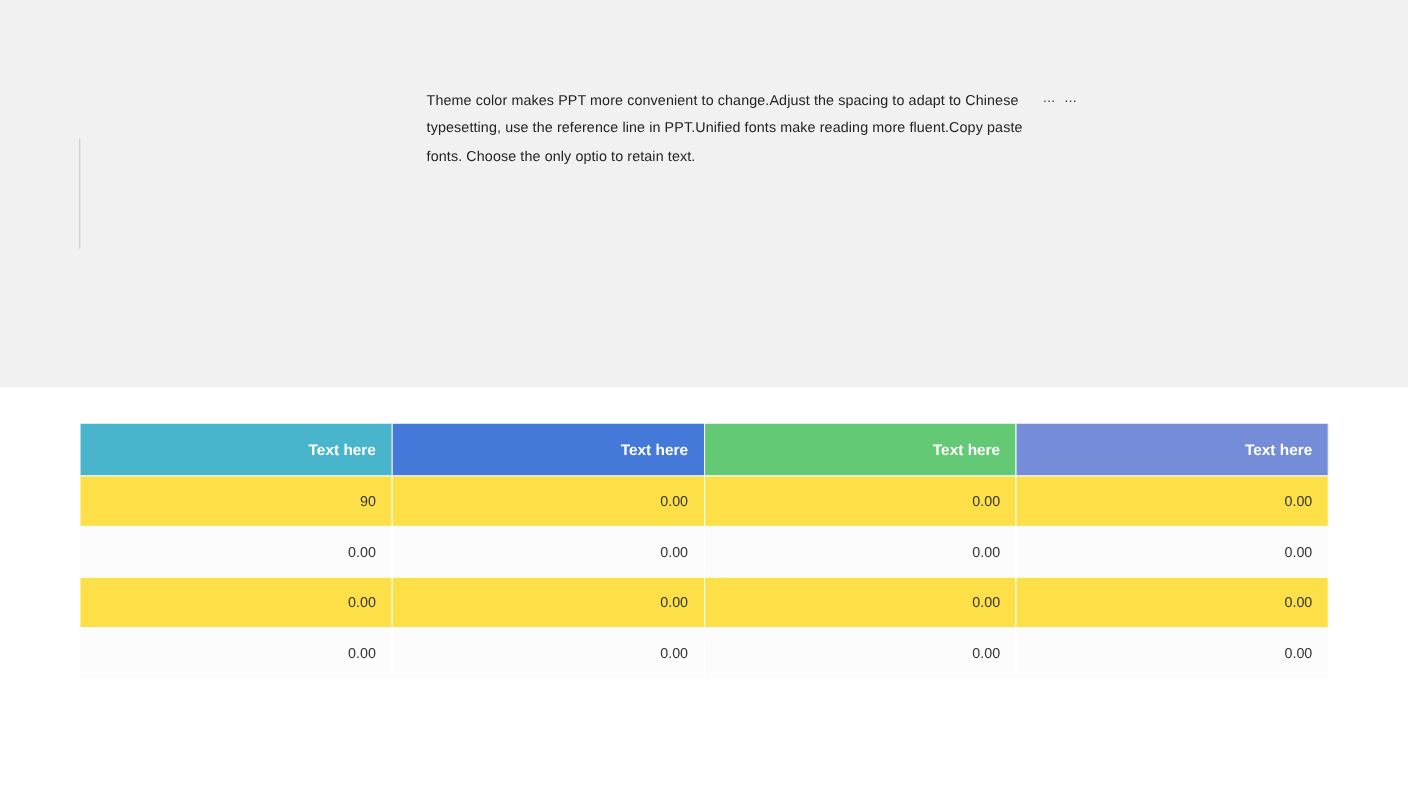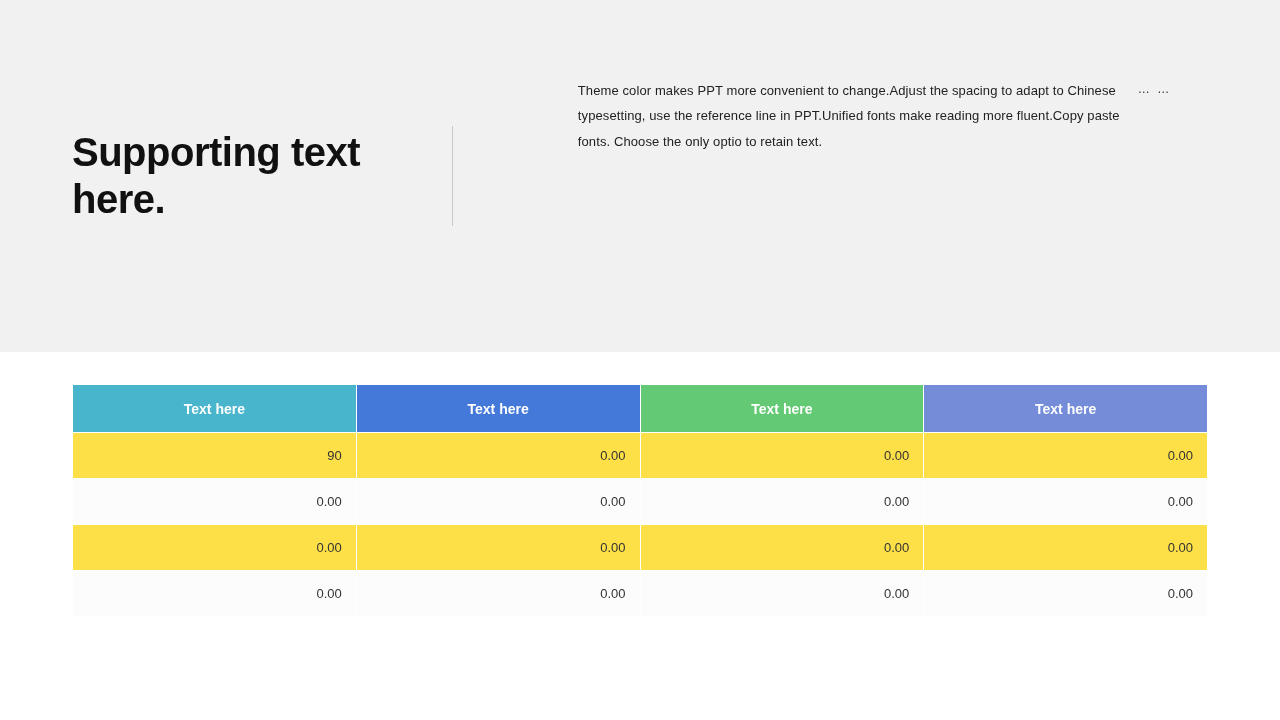--- a/index.html
+++ b/index.html
@@ -89,20 +89,21 @@
     border-collapse: collapse;
     width: 1136px;
     table-layout: fixed;
   }
 
   table.data-table th {
     height: 48px;
     font-size: 14px;
     font-weight: bold;
     color: #ffffff;
+    text-align: right;
     padding: 0 14px;
     border: 1px solid #ffffff;
     box-sizing: border-box;
   }
 
   table.data-table td {
     height: 46px;
     font-size: 13px;
     color: #333333;
     text-align: right;
@@ -116,21 +117,20 @@
   }
   table.data-table tr.row-even td {
     background: #fcfcfc;
   }
 </style>
 </head>
 <body>
 
 <div class="hero">
   <div class="hero-inner">
-    <div class="hero-title">Supporting text here.</div>
     <div class="hero-divider"></div>
     <div class="hero-body">
       <p>Theme color makes PPT more convenient to change.Adjust the spacing to adapt to Chinese typesetting, use the reference line in PPT.Unified fonts make reading more fluent.Copy paste fonts. Choose the only optio to retain text.</p>
       <div class="ellipsis">…  …</div>
     </div>
   </div>
 </div>
 
 <div class="table-wrap">
   <table class="data-table">

